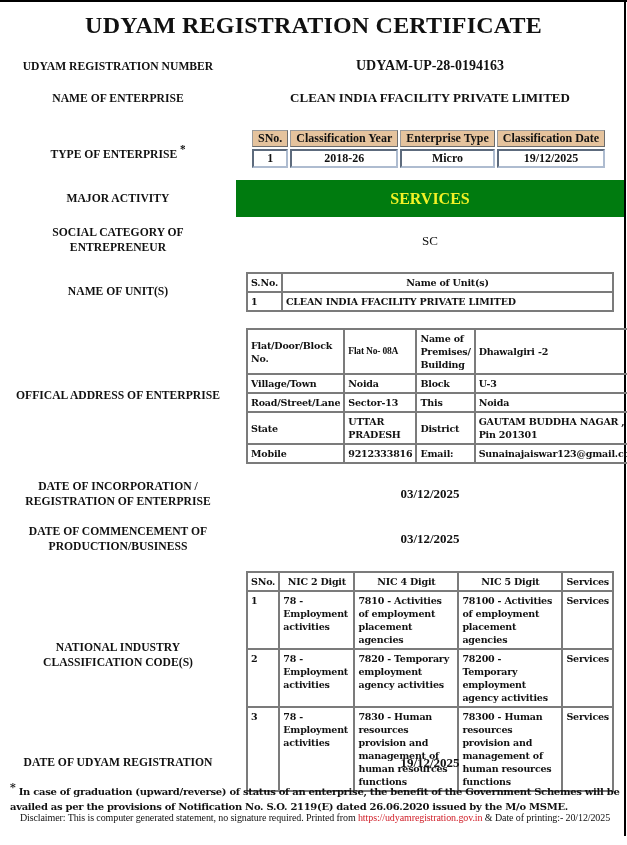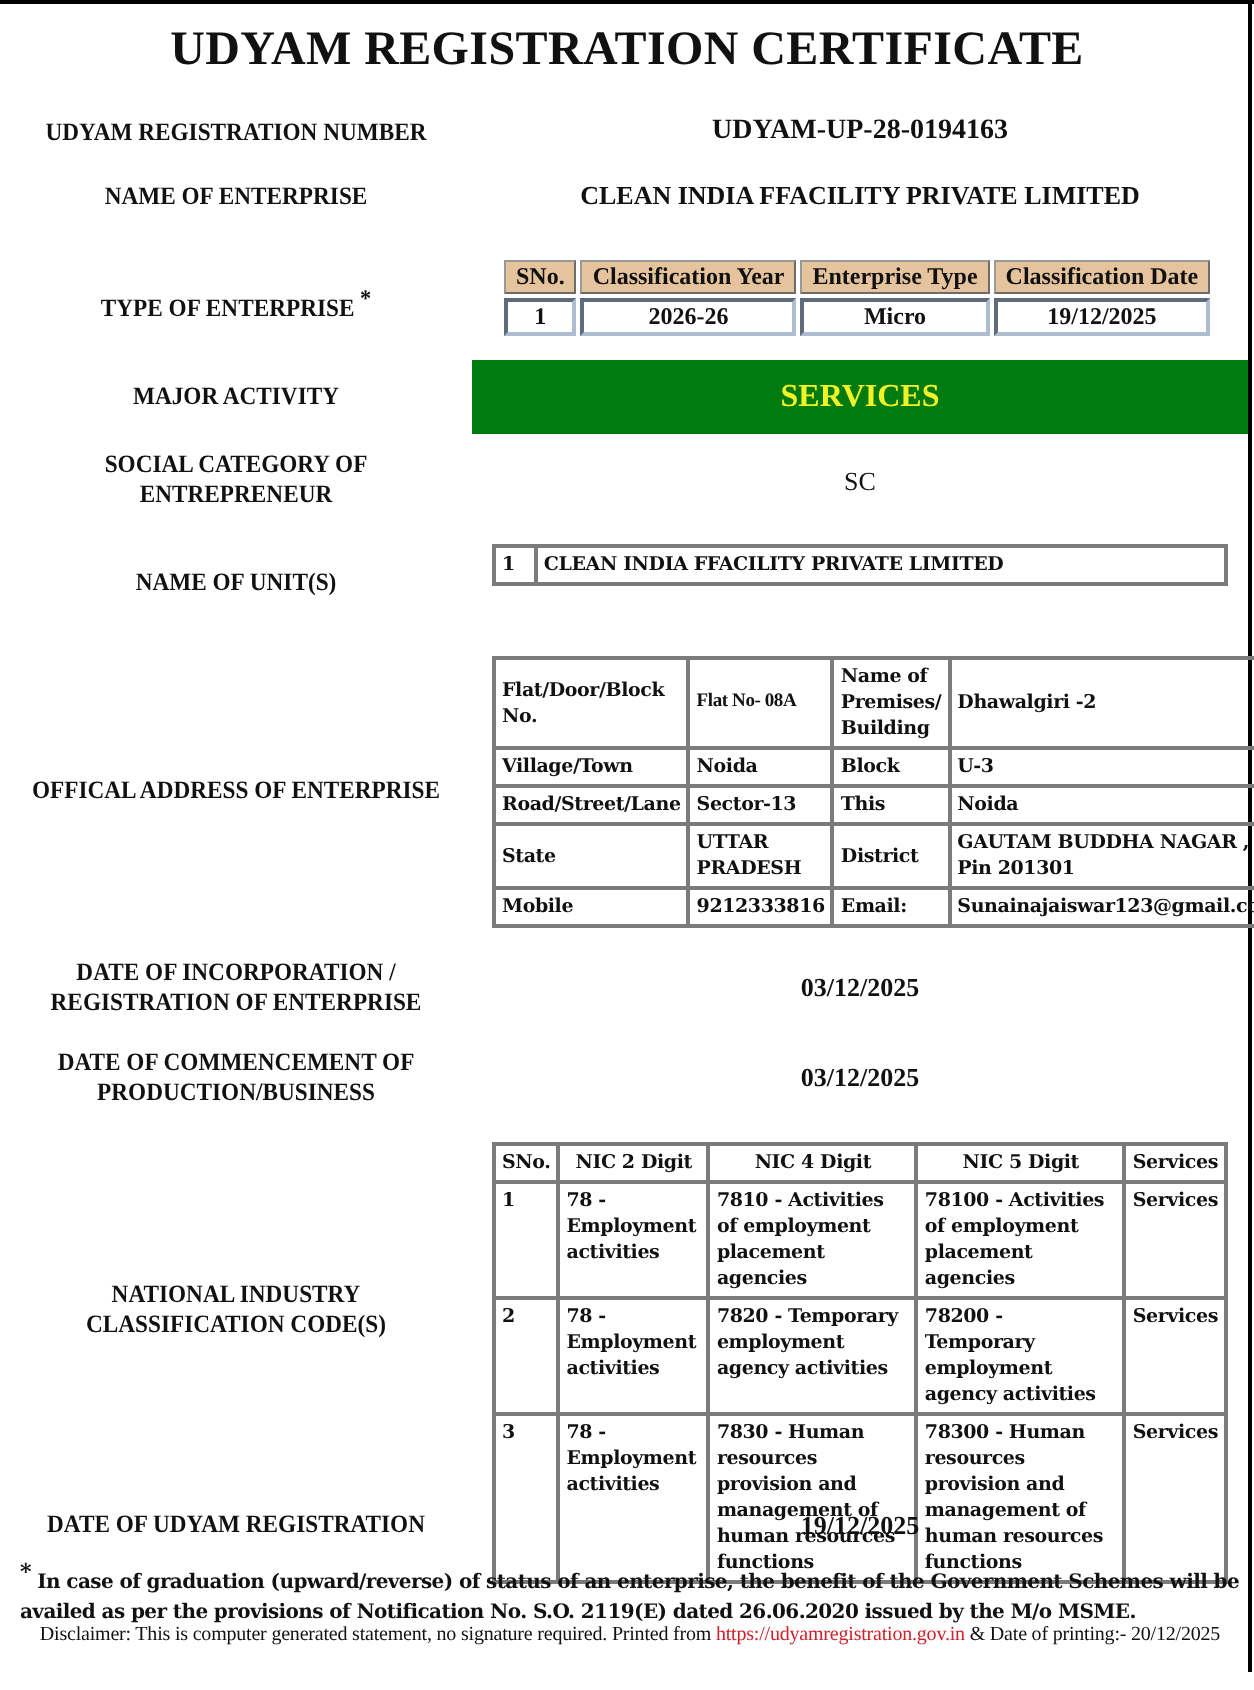--- a/index.html
+++ b/index.html
@@ -133,39 +133,43 @@
     <tr>
       <th>SNo.</th>
       <th>Classification Year</th>
       <th>Enterprise Type</th>
       <th>Classification Date</th>
     </tr>
   </thead>
   <tbody>
     <tr>
       <td>1</td>
-      <td>2026-26</td>
+      <td>2018-26</td>
       <td>Micro</td>
       <td>19/12/2025</td>
     </tr>
   </tbody>
 </table>
 
 <div class="label" style="top:191px;">MAJOR ACTIVITY</div>
 <div class="services-bar" style="background: rgb(0, 123, 15); color: rgb(242, 242, 38);">SERVICES</div>
 
 <div class="label" style="top:225px;">
   <div>SOCIAL CATEGORY OF</div>
   <div>ENTREPRENEUR</div>
 </div>
 <div class="value" style="top:233px; font-weight:normal; font-size:13px;">SC</div>
 
 <div class="label" style="top:284px;">NAME OF UNIT(S)</div>
 <table class="grid unit-table">
   <tbody>
+      <tr>
+    <th style="width:22px; text-align:left;">S.No.</th>
+    <th>Name of Unit(s)</th>
+  </tr>
   <tr>
     <td>1</td>
     <td>CLEAN INDIA FFACILITY PRIVATE LIMITED</td>
   </tr>
 </tbody>
   </table>
 
 <div class="label" style="top:388px;">OFFICAL ADDRESS OF ENTERPRISE</div>
 <table class="grid addr-table">
   <tbody>

